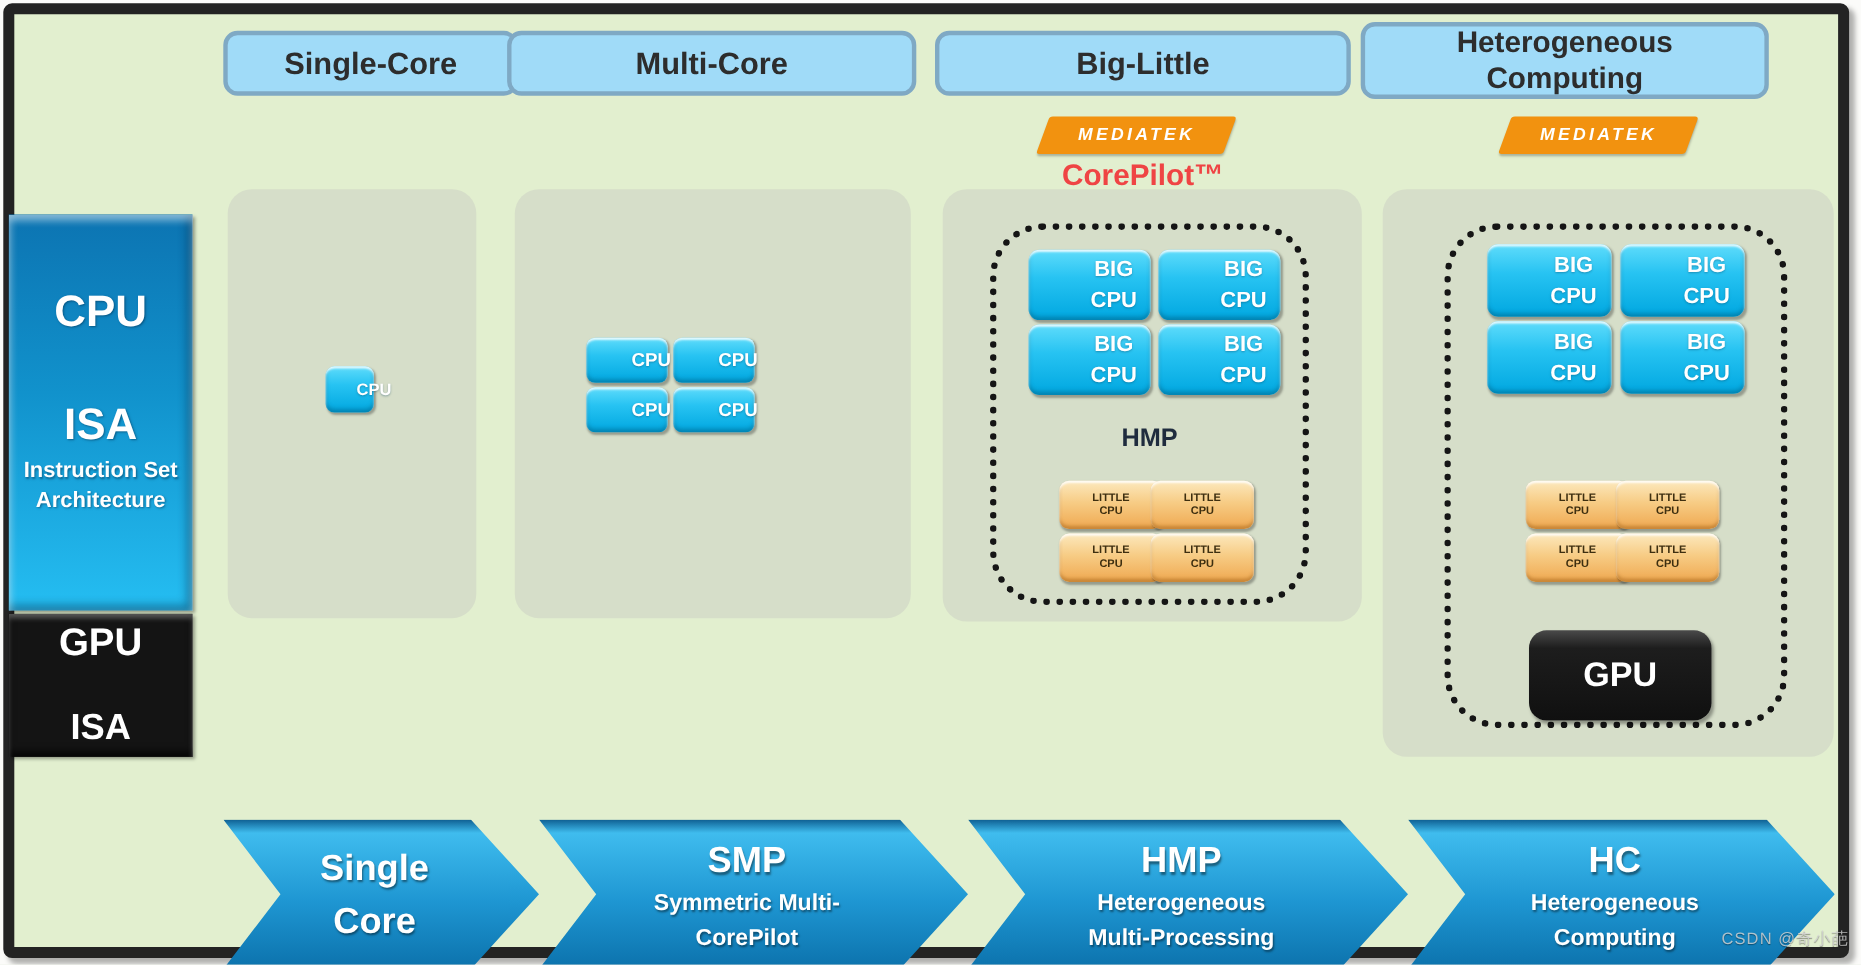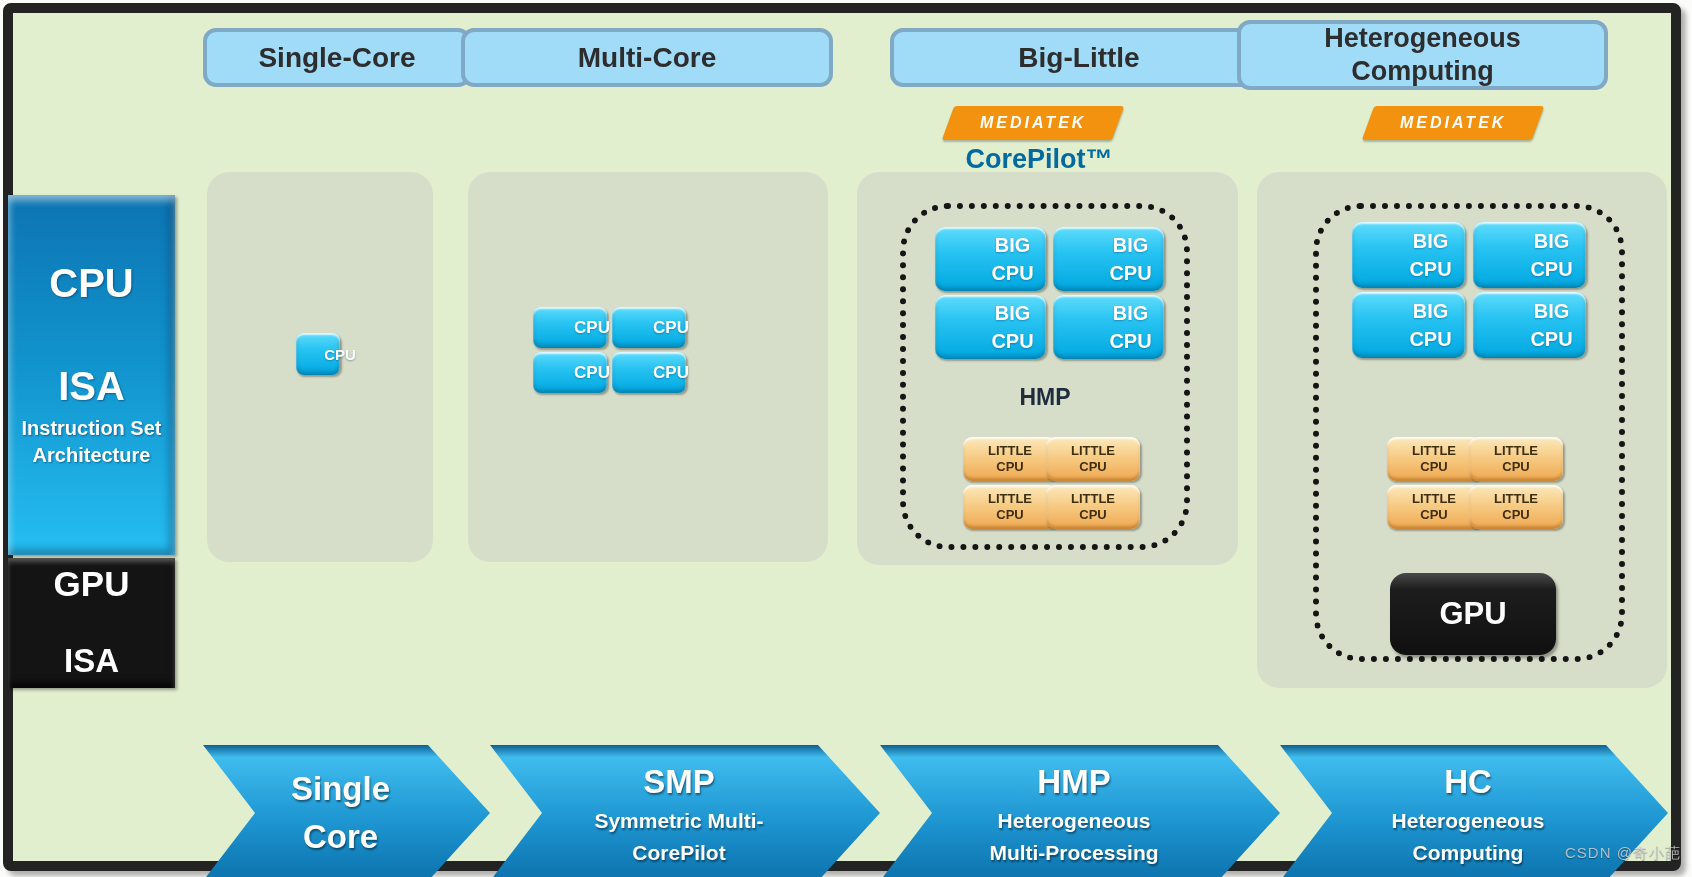--- a/index.html
+++ b/index.html
@@ -8,33 +8,33 @@
   .frame { position:absolute; left:3px; top:3px; width:1678px; height:868px;
            background:#E2EFCF; border:10px solid #232323; border-radius:8px;
            box-shadow:5px 5px 5px rgba(0,0,0,.3); }
 
   
   .hdr { position:absolute; top:28px; height:59px; background:#A0DBF8; border:4px solid #7FA9C4;
          border-radius:13px; display:flex; align-items:center; justify-content:center;
          font-weight:bold; font-size:28px; color:#2d2d2d; }
   #hdr1 { left:203px;  width:268px; }
   #hdr2 { left:461px;  width:372px; }
-  #hdr3 { left:890px;  width:378px; }
+  #hdr3 { left:850px;  width:378px; }
   #hdr4 { left:1237px; width:371px; top:20px; height:70px; flex-direction:column;
           font-size:27px; line-height:1.22; }
 
   
   .mtk { position:absolute; width:170px; height:34px; background:#F2920F; transform:skewX(-20deg);
          border-radius:3px; display:flex; align-items:center; justify-content:center;
          box-shadow:1px 2px 2px rgba(0,0,0,.25); }
   .mtk span { transform:skewX(20deg); color:#fff; font-weight:bold; font-style:italic;
               font-size:16px; letter-spacing:3px; }
   #mtk3 { left:948px;  top:106px; }
   #mtk4 { left:1368px; top:106px; }
-  .corepilot { position:absolute; top:144px; font-weight:bold; font-size:27px; color:#0369a1;
+  .corepilot { position:absolute; top:144px; font-weight:bold; font-size:27px; color:#ef4444;
                text-align:center; }
   #cp3 { left:850px;  width:378px; }
   #cp4 { left:1257px; width:400px; }
   .corepilot sup { font-size:15px; font-weight:bold; }
 
   
   .panel { position:absolute; background:#D6DEC9; border-radius:22px; }
   #p1 { left:207px;  top:172px; width:226px; height:390px; }
   #p2 { left:468px;  top:172px; width:360px; height:390px; }
   #p3 { left:857px;  top:172px; width:381px; height:393px; }
@@ -50,21 +50,21 @@
           text-align:center; }
   .cyan { background:linear-gradient(180deg,#5FDCFB 0%,#27C3F2 40%,#00A7E0 100%);
           box-shadow:inset 0 2px 2px rgba(255,255,255,.85), inset 0 -3px 4px rgba(0,70,100,.38),
                      1.5px 2px 2px rgba(0,0,0,.3);
           text-shadow:0 1px 2px rgba(0,60,90,.4);padding-left:44px; }
   .orange { background:linear-gradient(180deg,#FCE9BE 0%,#F7CC85 45%,#EFA850 100%);
             box-shadow:inset 0 2px 2px rgba(255,255,255,.85), inset 0 -3px 3px rgba(140,80,10,.38),
                        1.5px 2px 2px rgba(0,0,0,.3);
             color:#3E2F10; text-shadow:none; border-radius:9px; }
   .big    { width:111px; height:64px; font-size:20px; line-height:1.4; }
-  .little { width:94px;  height:44px; font-size:13px; line-height:1.25; }
+  .little { width:94px;  height:44px; font-size:10px; line-height:1.25; }
 
   #cpu-single { left:296px; top:333px; width:42px; height:42px; font-size:15px; border-radius:8px; }
   .mcpu { width:74px; height:41px; font-size:17px; border-radius:8px; }
 
   #hmp-label { position:absolute; left:900px; top:384px; width:290px; text-align:center;
                font-weight:bold; font-size:23px; color:#1F2C3E; }
 
   #gpu-box { position:absolute; left:1390px; top:573px; width:166px; height:82px;
              background:linear-gradient(180deg,#4a4a4a 0%,#1d1d1d 20%,#101010 100%);
              border-radius:16px; display:flex; align-items:center; justify-content:center;

